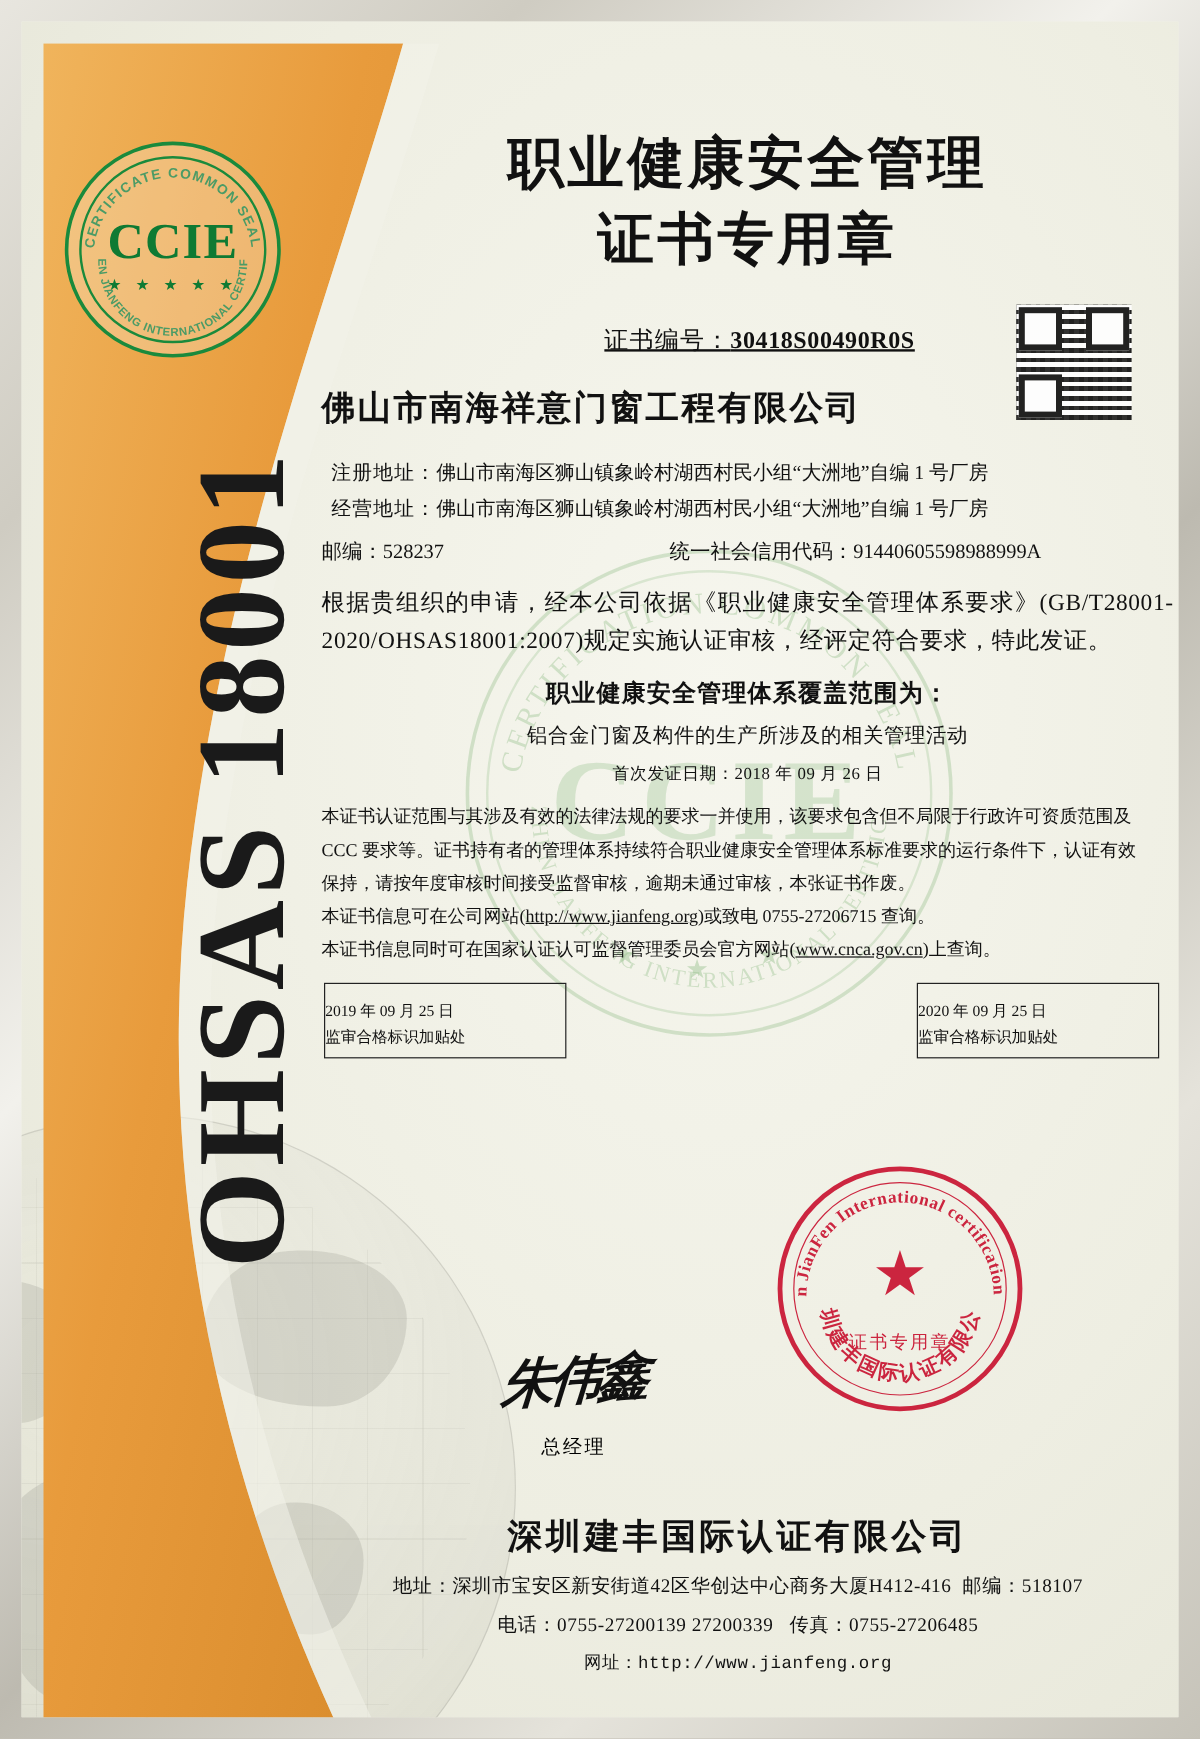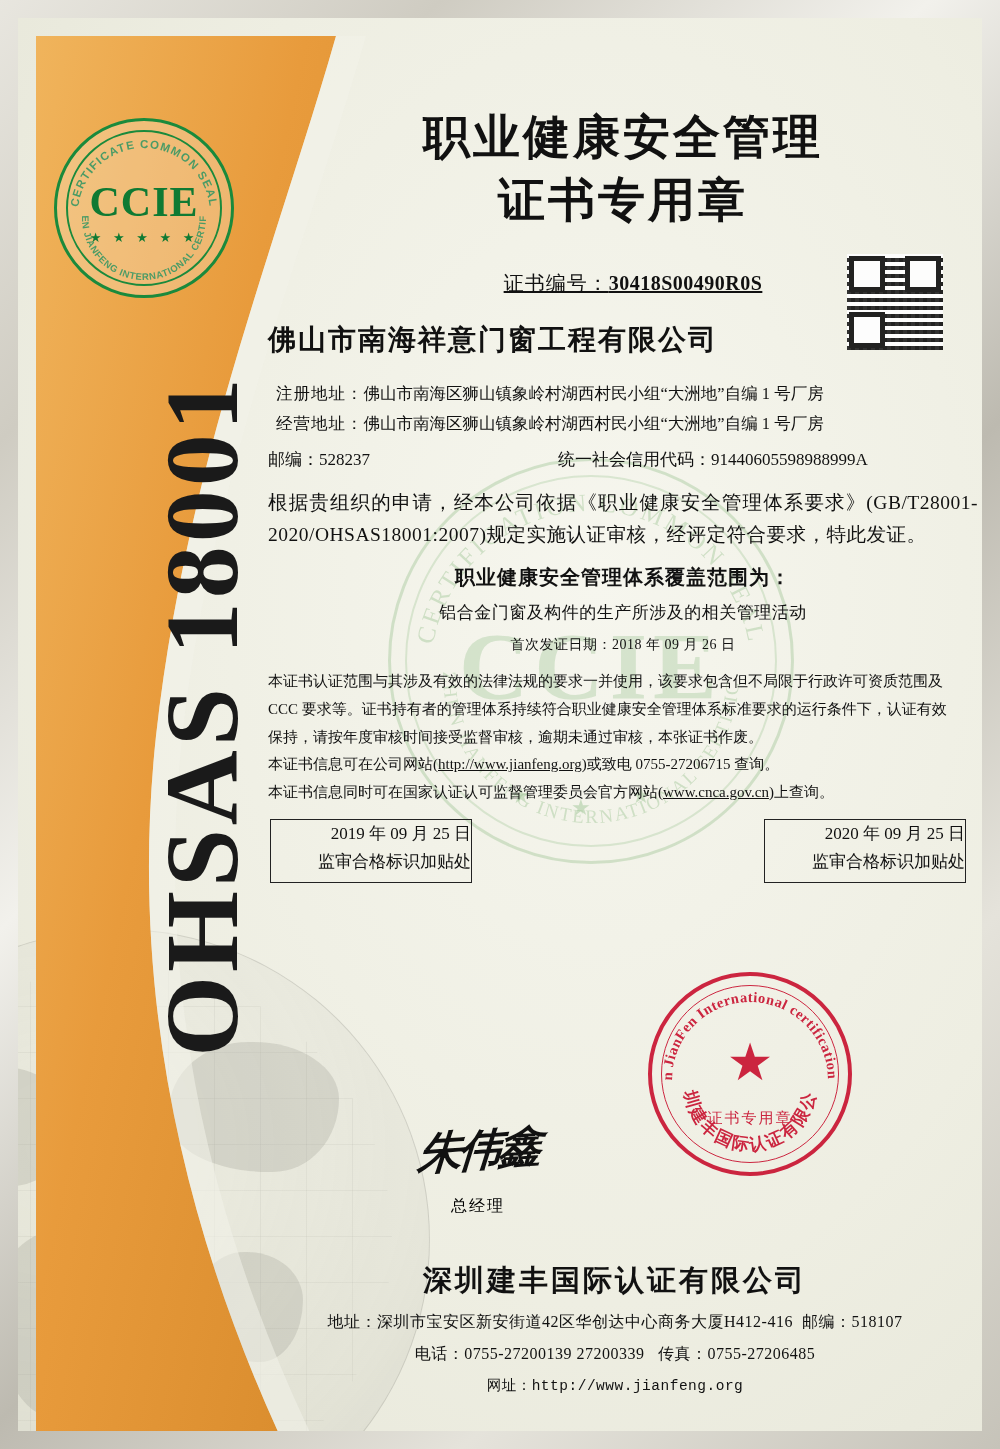--- a/index.html
+++ b/index.html
@@ -292,25 +292,25 @@
   .link { text-decoration: underline; }
   .stamp-boxes {
     position: relative;
     margin-top: 12px;
     height: 62px;
   }
   .stamp-box {
     position: absolute;
     width: 200px;
     border: 1px solid #222;
-    text-align: right;
-    font-family: "Liberation Serif", serif;
-    font-size: 17px;
+    text-align: left;
+    font-family: "Liberation Serif", serif;
+    font-size: 13px;
     line-height: 1.65;
-    padding: 0 0 6px;
+    padding: 12px 0 6px;
   }
   .stamp-box.left { left: 2px; }
   .stamp-box.right { right: 12px; }
   
   .red-stamp {
     position: absolute;
     right: 130px;
     bottom: 255px;
     width: 196px;
     height: 196px;

